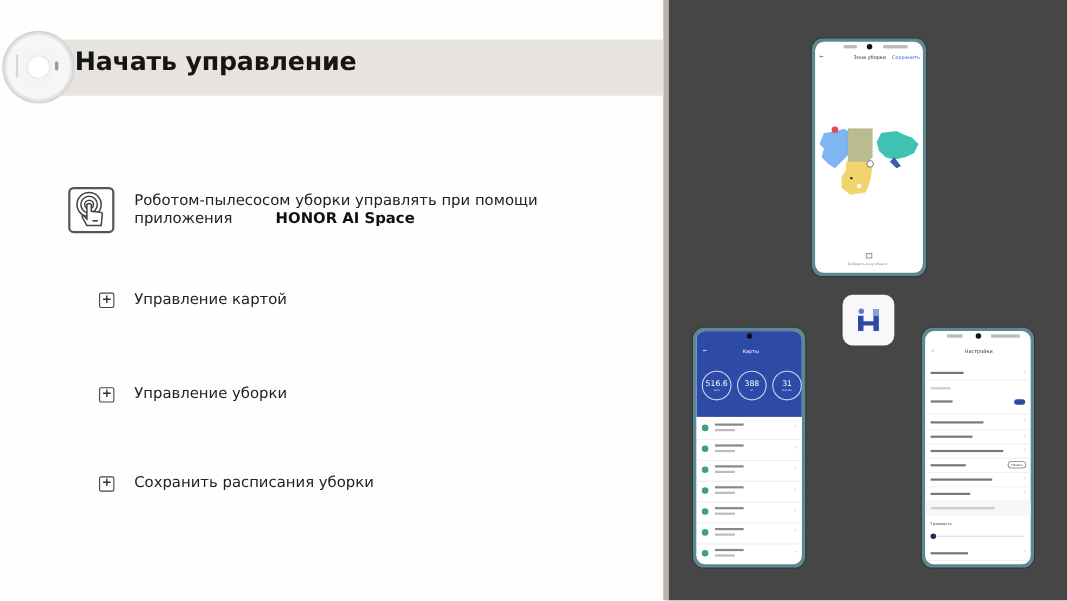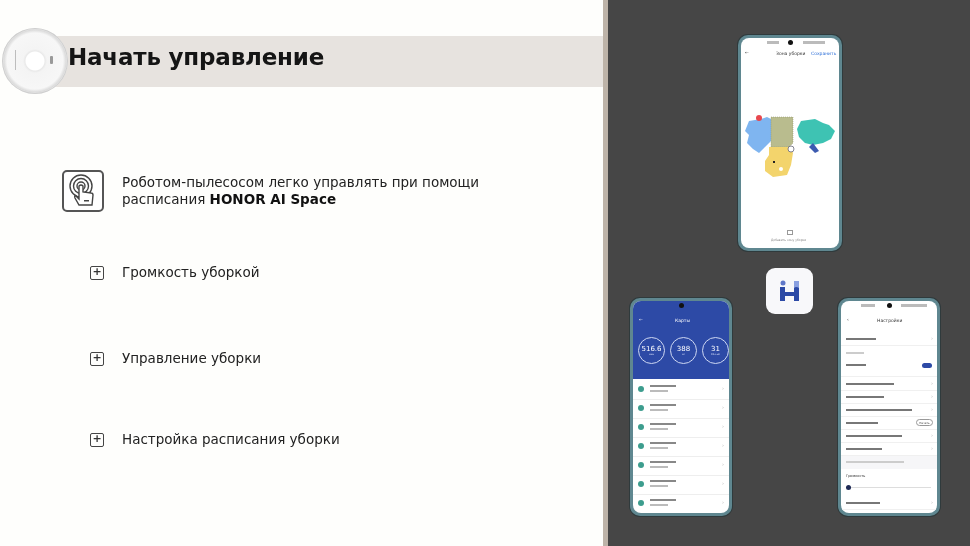--- a/index.html
+++ b/index.html
@@ -13,21 +13,21 @@
   .title-band { position: absolute; left: 30px; top: 36px; width: 573px; height: 51px; background: #e7e3df; }
   .robot { position: absolute; left: 2px; top: 28px; width: 66px; height: 66px; border-radius: 50%;
            background: radial-gradient(circle at 50% 50%, #ffffff 0 9px, #e9e9e9 10px, #f4f4f4 12px, #f7f7f7 28px, #dcdcdc 31px, #f0f0f0 33px);
            box-shadow: 0 0 0 1px #cfcfcf inset; }
   .robot .slot { position: absolute; left: 13px; top: 22px; width: 1px; height: 20px; background: #bdbdbd; }
   .robot .led { position: absolute; left: 48px; top: 28px; width: 3px; height: 8px; background: #999; border-radius: 1px; }
   .title { position: absolute; left: 68px; top: 44px; font-size: 23px; font-weight: bold; color: #151515; letter-spacing: -0.2px; }
 
   .intro-icon { position: absolute; left: 62px; top: 170px; width: 42px; height: 42px; border: 2px solid #555; border-radius: 5px; background: #fff; }
   .intro-text { position: absolute; left: 122px; top: 174px; width: 380px; font-size: 13.5px; line-height: 17px; color: #222; }
-  .intro-text b { font-weight: bold; color: #111; }
+  .intro-text b { font-weight: bold; color: #111; margin-left: 35px; }
 
   .item { position: absolute; left: 90px; }
   .item .plus { position: absolute; left: 0; top: 2px; width: 14px; height: 14px; border: 1.5px solid #444; border-radius: 2px;
                 font-size: 11px; line-height: 10px; text-align: center; color: #333; font-weight: bold; }
   .item .label { position: absolute; left: 32px; top: 0; font-size: 13.5px; line-height: 17px; color: #222; width: 240px; }
 
   
   .phone { position: absolute; border-radius: 10px; background: #5f8790; padding: 3px; box-shadow: 0 0 0 1px #2f3a3c; }
   .phone .screen { position: relative; width: 100%; height: 100%; background: #fff; border-radius: 8px; overflow: hidden; }
   .notch { position: absolute; left: 50%; top: 2px; width: 5px; height: 5px; margin-left: -2.5px; background: #111; border-radius: 50%; }
@@ -70,35 +70,35 @@
 <div class="intro-icon">
   <svg width="38" height="38" viewBox="0 0 38 38">
     <circle cx="17" cy="14" r="11" fill="none" stroke="#444" stroke-width="1.4"></circle>
     <circle cx="17" cy="14" r="7.5" fill="none" stroke="#444" stroke-width="1.4"></circle>
     <circle cx="17" cy="14" r="4" fill="none" stroke="#444" stroke-width="1.4"></circle>
     <path d="M15 14 L15 27 L12 24 Q10 23 11 26 L15 33 L28 33 L29 23 Q29 21 27 21 L19 20 L19 14 Q17 12 15 14 Z" fill="#fff" stroke="#444" stroke-width="1.4"></path>
     <rect x="20" y="28" width="5" height="1.5" fill="#444"></rect>
   </svg>
 </div>
 <div class="intro-text">
-  <span>Роботом-пылесосом легко управлять при помощи расписания</span>
+  <span>Роботом-пылесосом уборки управлять при помощи приложения</span>
   <b>HONOR AI Space</b>
 </div>
 
 <div class="item" style="top:264px;">
   <div class="plus">+</div>
-  <div class="label">Громкость уборкой</div>
+  <div class="label">Управление картой</div>
 </div>
 <div class="item" style="top:350px;">
   <div class="plus">+</div>
   <div class="label">Управление уборки</div>
 </div>
 <div class="item" style="top:431px;">
   <div class="plus">+</div>
-  <div class="label">Настройка расписания уборки</div>
+  <div class="label">Сохранить расписания уборки</div>
 </div>
 
 <div class="phone" style="left:738px; top:35px; width:104px; height:216px;">
   <div class="screen">
     <div class="notch"></div>
     <div class="statusbar">
       <i style="left:26px;width:12px;"></i>
         <i style="left:62px;width:22px;"></i>
     </div>
     <div class="hdr" style="left:4px;top:12px;">←</div>

